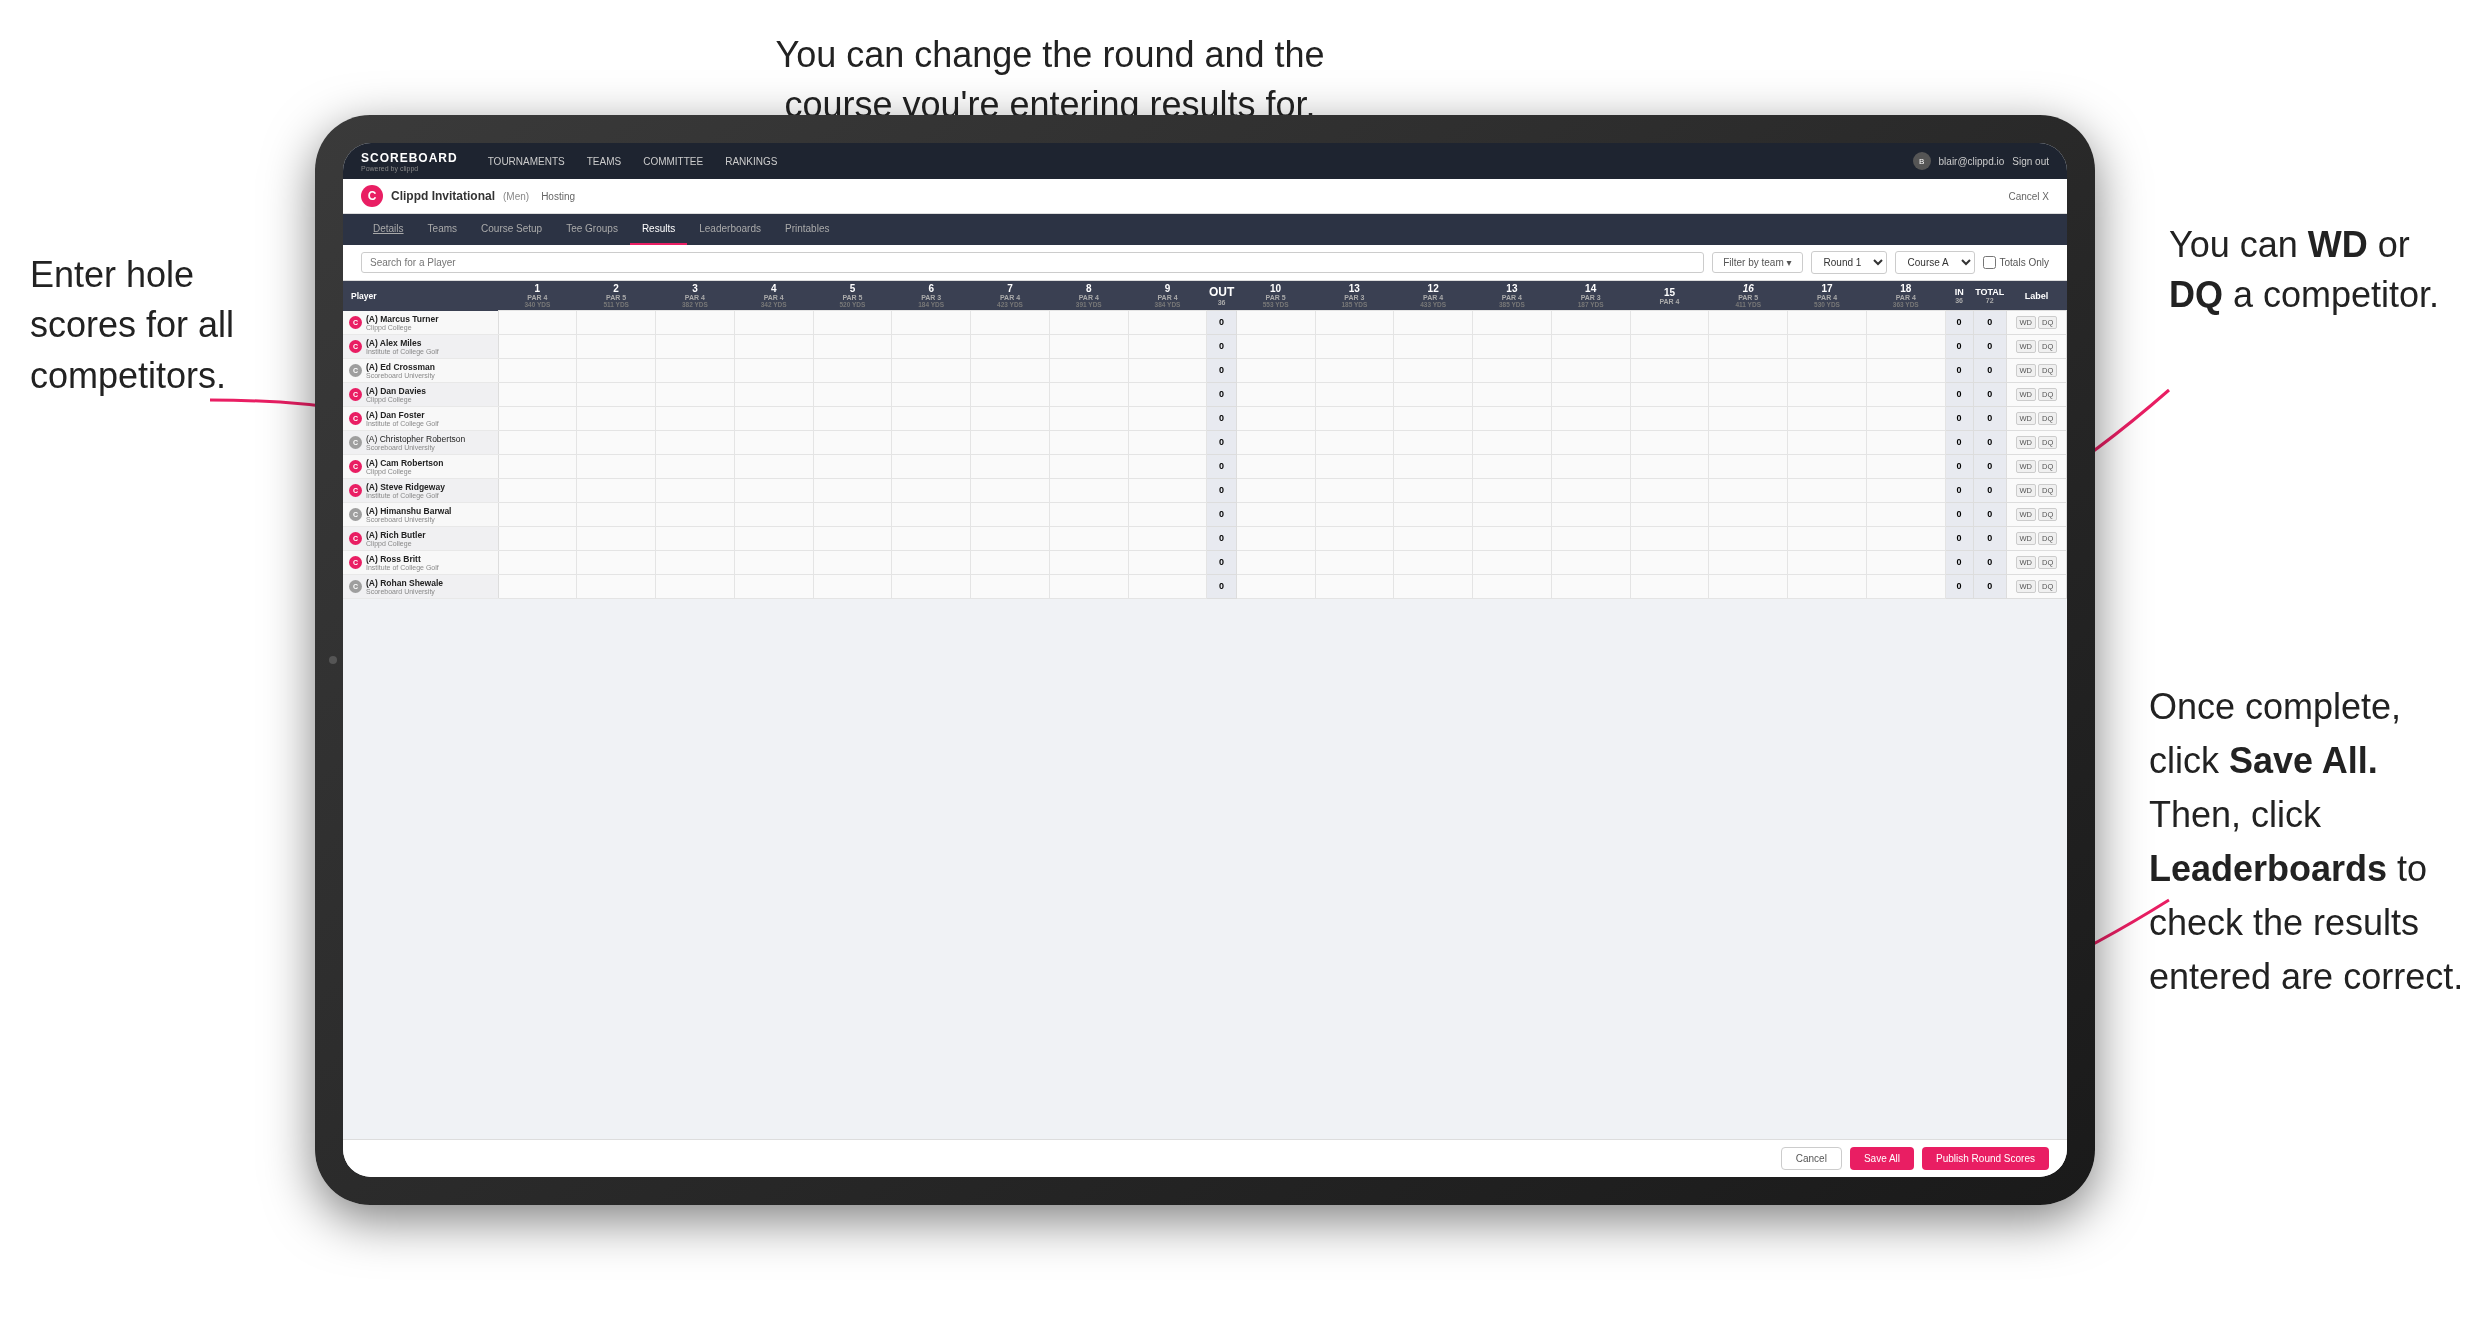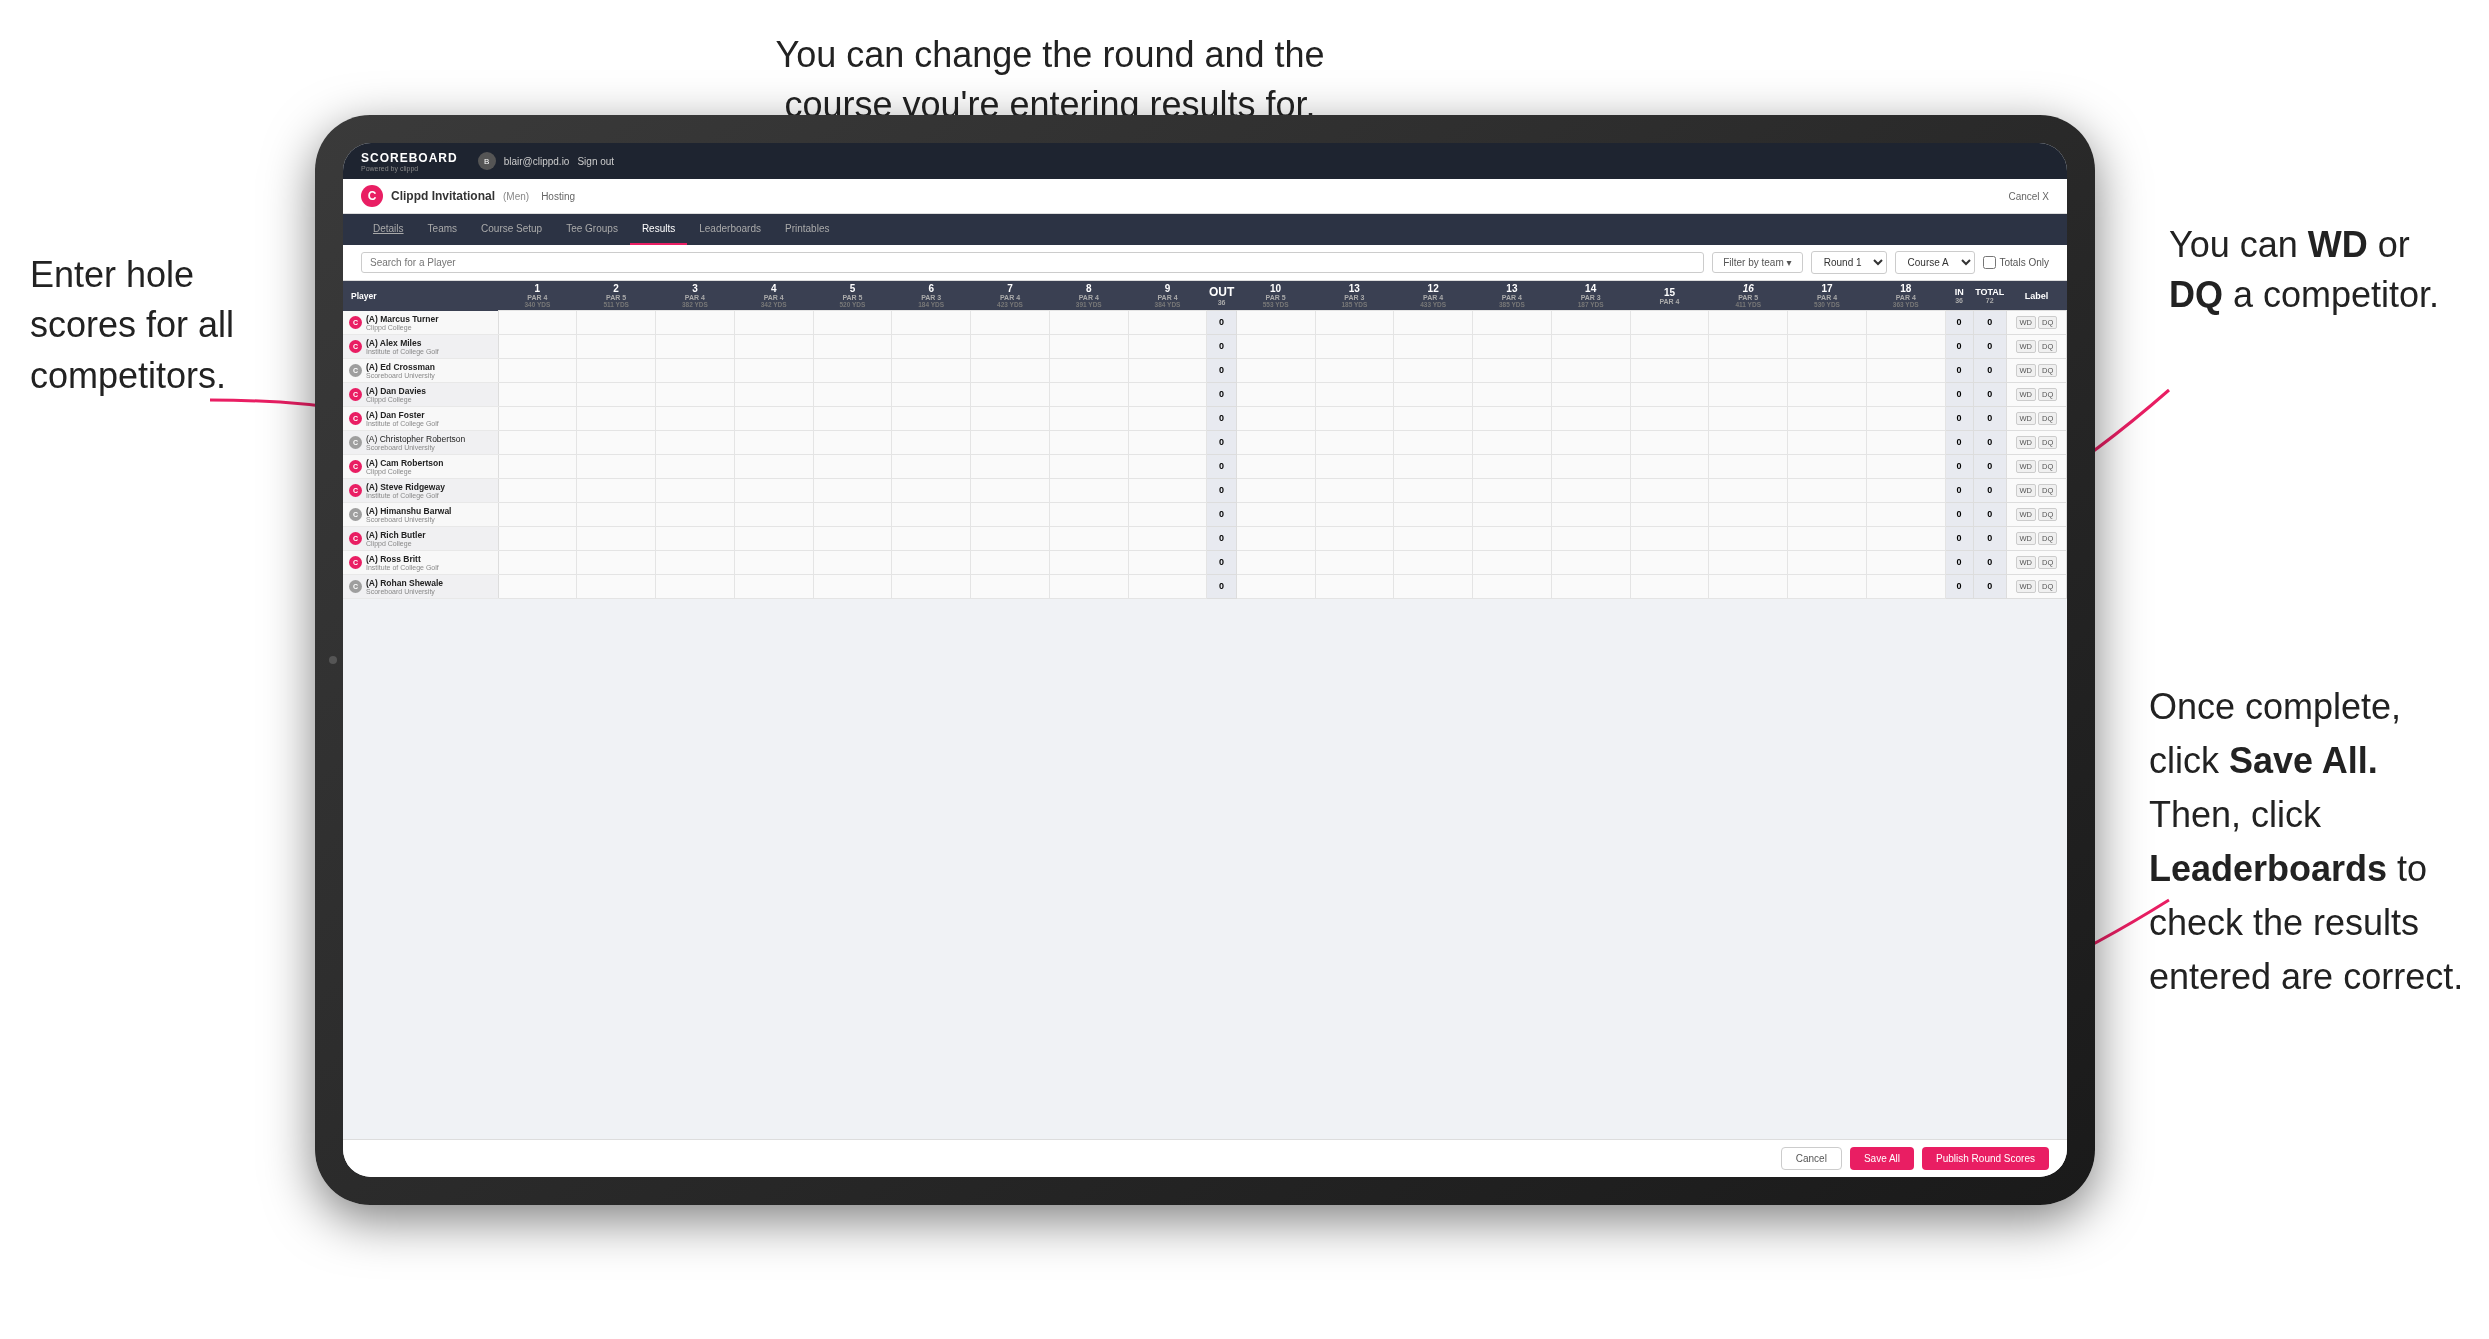--- a/index.html
+++ b/index.html
@@ -75,20 +75,26 @@
 
     <div style="position:absolute; top:28px; left:28px; right:28px; bottom:28px; background:#f0f2f5; border-radius:28px; overflow:hidden;">
 
       <div style="width:100%; height:100%; display:flex; flex-direction:column; font-family: Arial, Helvetica, sans-serif; font-size:11px;">
 
         <div style="background:#1e2430; display:flex; align-items:center; padding:0 18px; height:36px; flex-shrink:0;">
           <div style="display:flex; flex-direction:column; margin-right:20px;">
             <span style="color:#fff; font-size:12px; font-weight:bold; letter-spacing:1px;">SCOREBOARD</span>
             <span style="color:#888; font-size:7px;">Powered by clippd</span>
           </div>
+          <div style="display:flex; gap:2px; flex:1;">
+            <a style="color:#ccc; font-size:10px; padding:4px 10px; text-decoration:none; cursor:pointer;">TOURNAMENTS</a>
+            <a style="color:#ccc; font-size:10px; padding:4px 10px; text-decoration:none; cursor:pointer;">TEAMS</a>
+            <a style="color:#ccc; font-size:10px; padding:4px 10px; text-decoration:none; cursor:pointer;">COMMITTEE</a>
+            <a style="color:#ccc; font-size:10px; padding:4px 10px; text-decoration:none; cursor:pointer;">RANKINGS</a>
+          </div>
           <div style="display:flex; align-items:center; gap:8px;">
             <div style="width:18px; height:18px; background:#555; border-radius:50%; display:flex; align-items:center; justify-content:center;">
               <span style="color:#fff; font-size:8px;">B</span>
             </div>
             <span style="color:#ccc; font-size:10px;">blair@clippd.io</span>
             <span style="color:#ccc; font-size:10px; cursor:pointer;">Sign out</span>
           </div>
         </div>
 
         <div style="background:#fff; display:flex; align-items:center; padding:6px 18px; justify-content:space-between; border-bottom:1px solid #ddd; flex-shrink:0;">
@@ -107,21 +113,21 @@
           <div style="color:#aaa; font-size:10px; padding:9px 12px; cursor:pointer;">Course Setup</div>
           <div style="color:#aaa; font-size:10px; padding:9px 12px; cursor:pointer;">Tee Groups</div>
           <div style="color:#fff; font-size:10px; padding:9px 12px; cursor:pointer; border-bottom:2px solid #e91e63;">Results</div>
           <div style="color:#aaa; font-size:10px; padding:9px 12px; cursor:pointer;">Leaderboards</div>
           <div style="color:#aaa; font-size:10px; padding:9px 12px; cursor:pointer;">Printables</div>
         </div>
 
         <div style="background:#fff; display:flex; align-items:center; padding:6px 18px; gap:8px; border-bottom:1px solid #ddd; flex-shrink:0;">
           <input type="text" placeholder="Search for a Player" style="flex: 1 1 0%; border: 1px solid rgb(204, 204, 204); border-radius: 3px; padding: 4px 8px; font-size: 10px; color: rgb(153, 153, 153); outline: none;">
           <button style="border:1px solid #ccc; border-radius:3px; padding:4px 10px; font-size:10px; background:#fff; cursor:pointer; color:#555; white-space:nowrap;">Filter by team ▾</button>
-          <select style="border:1px solid #ccc; border-radius:3px; padding:4px 8px; font-size:10px; background:#fff; cursor:pointer; color:#333;text-align:right;">
+          <select style="border:1px solid #ccc; border-radius:3px; padding:4px 8px; font-size:10px; background:#fff; cursor:pointer; color:#333;">
             <option>Round 1</option>
             <option>Round 2</option>
             <option>Round 3</option>
             <option>Round 4</option>
           </select>
           <select style="border:1px solid #ccc; border-radius:3px; padding:4px 8px; font-size:10px; background:#fff; cursor:pointer; color:#333;">
             <option>Course A</option>
             <option>Course B</option>
           </select>
           <label style="font-size:10px; color:#555; display:flex; align-items:center; gap:4px; cursor:pointer; white-space:nowrap;">

